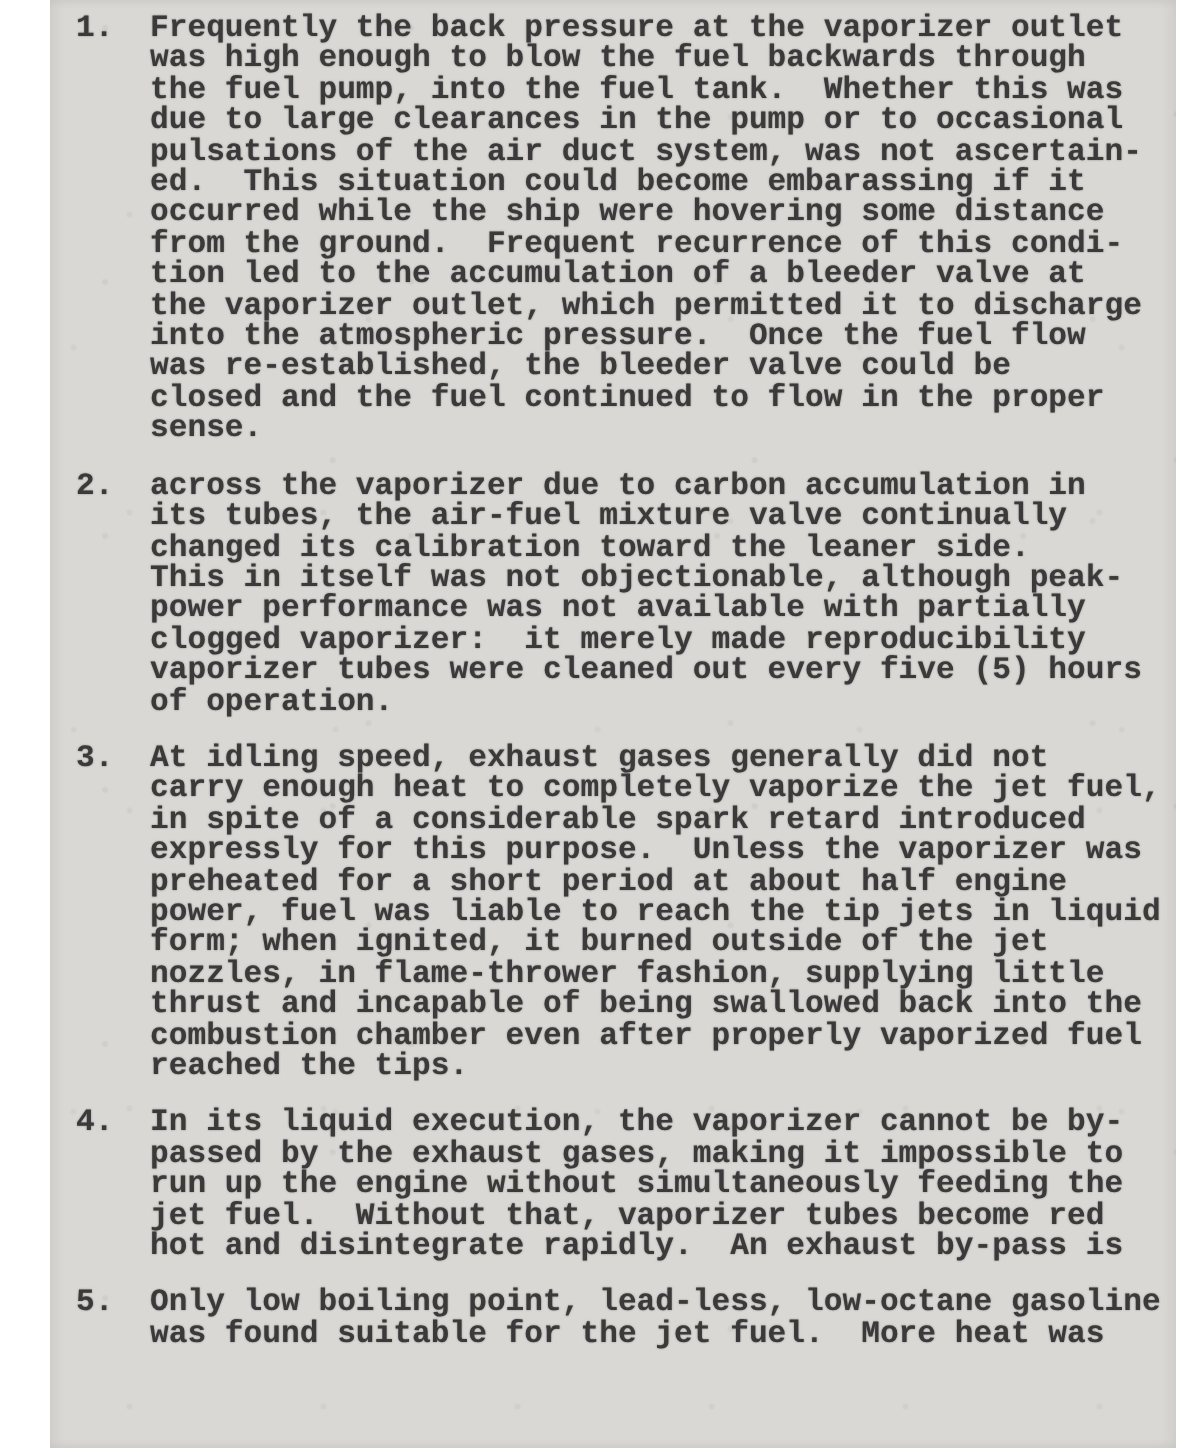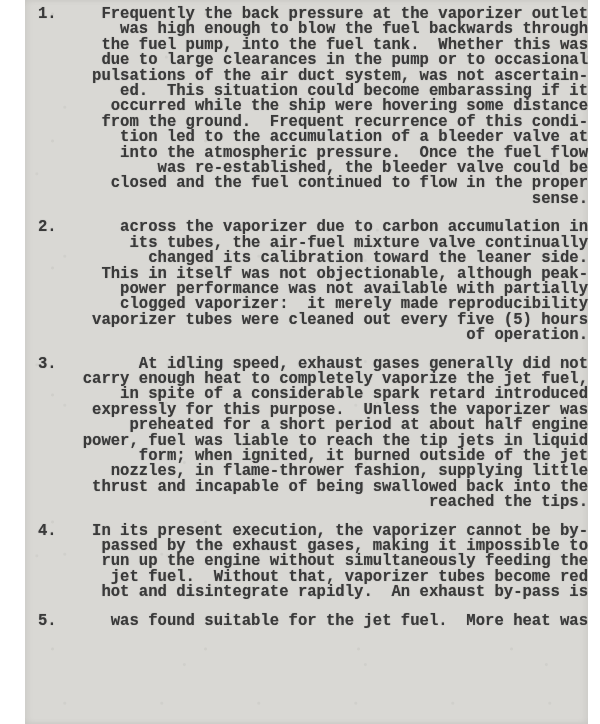--- a/index.html
+++ b/index.html
@@ -42,21 +42,21 @@
   .para:last-child{margin-bottom:0;}
   .num{
     flex:0 0 37px;
     font-size:15.6px;
     line-height:15.4px;
     font-weight:bold;
     color:var(--ink);
     text-shadow:0 0 1px rgba(58,58,58,0.55);
     white-space:pre;
   }
-  .lines{flex:1 1 auto;min-width:0;text-align:right;}
+  .lines{flex:1 1 auto;min-width:0;}
   .line{
     font-size:15.6px;
     line-height:15.4px;
     font-weight:bold;
     color:var(--ink);
     text-shadow:0 0 1px rgba(58,58,58,0.55);
     white-space:pre;
     overflow:visible;
   }
 </style>
@@ -71,20 +71,21 @@
           <div class="lines">
             <div class="line">Frequently the back pressure at the vaporizer outlet</div>
             <div class="line">was high enough to blow the fuel backwards through</div>
             <div class="line">the fuel pump, into the fuel tank.  Whether this was</div>
             <div class="line">due to large clearances in the pump or to occasional</div>
             <div class="line">pulsations of the air duct system, was not ascertain-</div>
             <div class="line">ed.  This situation could become embarassing if it</div>
             <div class="line">occurred while the ship were hovering some distance</div>
             <div class="line">from the ground.  Frequent recurrence of this condi-</div>
             <div class="line">tion led to the accumulation of a bleeder valve at</div>
+            <div class="line">the vaporizer outlet, which permitted it to discharge</div>
             <div class="line">into the atmospheric pressure.  Once the fuel flow</div>
             <div class="line">was re-established, the bleeder valve could be</div>
             <div class="line">closed and the fuel continued to flow in the proper</div>
             <div class="line">sense.</div>
           </div>
         </div>
         <div class="para">
           <span class="num">2.</span>
           <div class="lines">
             <div class="line">across the vaporizer due to carbon accumulation in</div>
@@ -102,34 +103,36 @@
           <div class="lines">
             <div class="line">At idling speed, exhaust gases generally did not</div>
             <div class="line">carry enough heat to completely vaporize the jet fuel,</div>
             <div class="line">in spite of a considerable spark retard introduced</div>
             <div class="line">expressly for this purpose.  Unless the vaporizer was</div>
             <div class="line">preheated for a short period at about half engine</div>
             <div class="line">power, fuel was liable to reach the tip jets in liquid</div>
             <div class="line">form; when ignited, it burned outside of the jet</div>
             <div class="line">nozzles, in flame-thrower fashion, supplying little</div>
             <div class="line">thrust and incapable of being swallowed back into the</div>
+            <div class="line">combustion chamber even after properly vaporized fuel</div>
             <div class="line">reached the tips.</div>
           </div>
         </div>
         <div class="para">
           <span class="num">4.</span>
           <div class="lines">
-            <div class="line">In its present execution, the vaporizer cannot be by-</div>
+            <div class="line">In its liquid execution, the vaporizer cannot be by-</div>
             <div class="line">passed by the exhaust gases, making it impossible to</div>
             <div class="line">run up the engine without simultaneously feeding the</div>
             <div class="line">jet fuel.  Without that, vaporizer tubes become red</div>
             <div class="line">hot and disintegrate rapidly.  An exhaust by-pass is</div>
           </div>
         </div>
         <div class="para">
           <span class="num">5.</span>
           <div class="lines">
+            <div class="line">Only low boiling point, lead-less, low-octane gasoline</div>
             <div class="line">was found suitable for the jet fuel.  More heat was</div>
           </div>
         </div>
       </div>
   </div>
 </div>
 
 </body></html>

